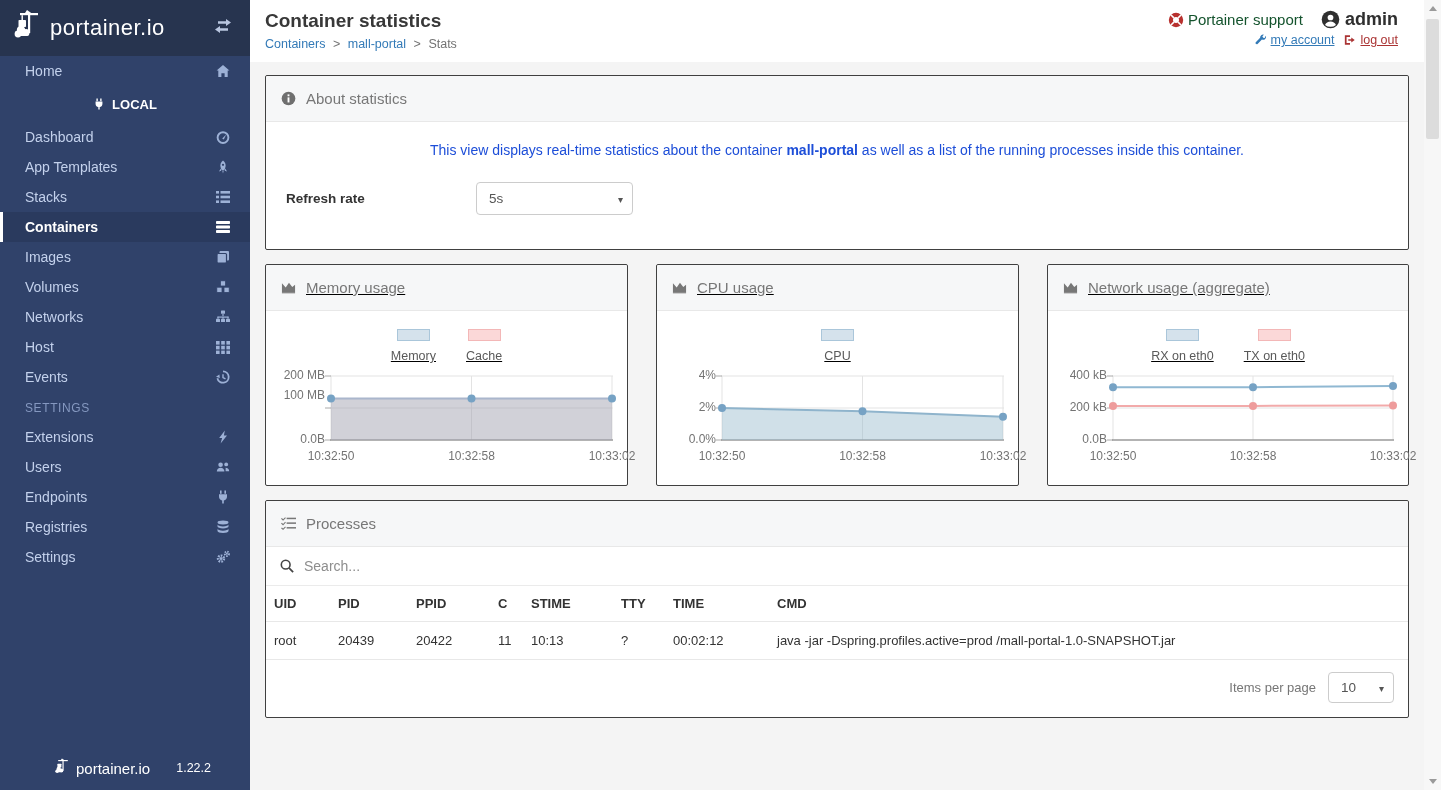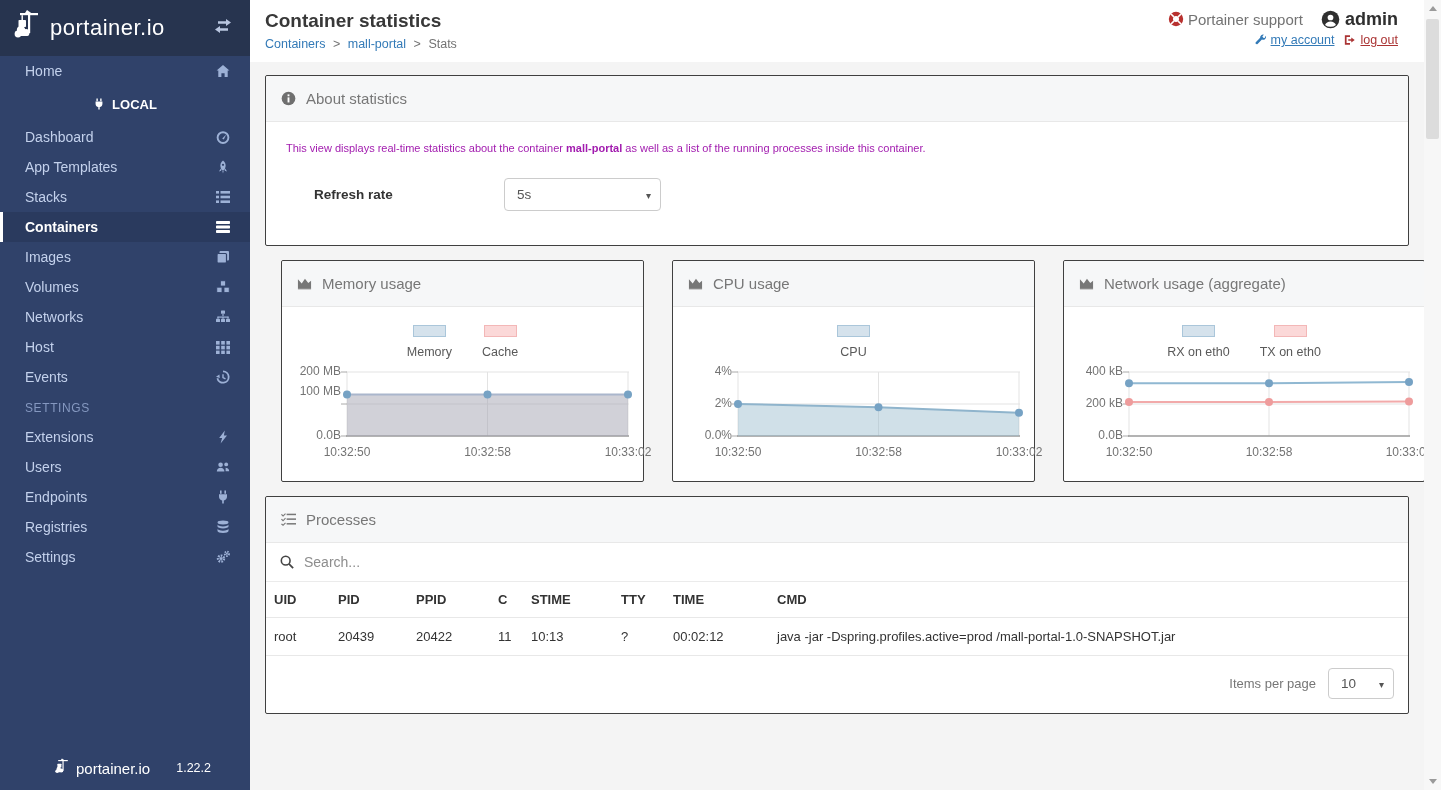--- a/index.html
+++ b/index.html
@@ -23,44 +23,44 @@
 
   
   .main { position:absolute; left:250px; top:0; width:1174px; height:790px; overflow:hidden; }
   .page-header { background:#fff; padding:10px 15px 11px; position:relative; }
   .page-title { font-size:19px; font-weight:bold; color:#383838; }
   .breadcrumb { font-size:12.5px; color:#737373; margin-top:5px; }
   .breadcrumb a { color:#337ab7; text-decoration:none; cursor:pointer; }
   .crumb-sep { margin:0 4px; }
   .header-right { position:absolute; top:9px; right:26px; text-align:right; }
   .hr-row1 { display:flex; align-items:center; justify-content:flex-end; gap:8px; }
-  .support-link { color:#737373; font-size:15px; text-decoration:none; display:flex; align-items:flex-start; gap:4px; cursor:pointer; }
+  .support-link { color:#14532d; font-size:15px; text-decoration:none; display:flex; align-items:center; gap:4px; cursor:pointer; }
   .admin-chip { display:flex; align-items:center; gap:5px; margin-left:10px; color:#2f2f2f; font-size:18px; font-weight:bold; }
   .hr-row2 { margin-top:3px; font-size:12.5px; display:flex; justify-content:flex-end; align-items:flex-start; gap:10px; }
   .acct-link { color:#337ab7; text-decoration:underline; display:flex; align-items:center; gap:4px; cursor:pointer; }
   .logout-link { color:#aa3333; text-decoration:underline; display:flex; align-items:center; gap:4px; cursor:pointer; }
 
   .content { padding:13px 15px 0 15px; }
 
   .widget { background:#fff; border:1px solid #404040; border-radius:2px; }
   .widget-header { padding:14px 15px; color:#777; font-size:15px; display:flex; align-items:center; gap:10px;
     background:#f6f7f8; border-bottom:1px solid #e8e8e8; border-radius:2px 2px 0 0; }
   .widget-body { padding:20px; }
 
-  .about-desc { font-size:11px; color:#a21caf; }
+  .about-desc { font-size:14px; color:#1d4ed8;text-align:center; }
   .refresh-row { display:flex; align-items:center; margin:24px 0 14px; }
-  .refresh-label { width:190px; font-weight:bold; font-size:13.5px; color:#333;margin-left:28px; }
+  .refresh-label { width:190px; font-weight:bold; font-size:13.5px; color:#333; }
 
   .select-box { position:relative; border:1px solid #ccc; border-radius:4px; background:#fff; height:33px;
     display:flex; align-items:center; padding:0 22px 0 12px; font-size:13.5px; color:#555; cursor:pointer; min-width:157px; }
   .select-box .caret { position:absolute; right:9px; top:50%; transform:translateY(-50%); font-size:10px; color:#555; }
   .select-box.small { min-width:66px; height:31px; }
 
   
-  .charts-row { display:flex; gap:28px; margin:14px 16px; }
+  .charts-row { display:flex; gap:28px; margin:14px 0;text-decoration:underline; }
   .chart-widget { flex:1; height:222px; }
   .chart-body { padding:8px 14px 0; }
   .legend { display:flex; justify-content:center; align-items:center; gap:30px; margin:10px 0 9px; }
   .legend-item { display:flex; align-items:center; gap:8px;flex-direction:column; }
   .legend-box { width:33px; height:12px; border:1px solid; display:inline-block; }
   .legend-label { font-size:12.5px; color:#595959; }
   .plot-wrap { position:relative; padding-left:50px; height:98px; }
   .plot { position:relative; height:72px; }
   .ylab { position:absolute; left:0; width:45px; text-align:right; font-size:12px; color:#737373; white-space:nowrap; }
   .xlab { position:absolute; top:77px; transform:translateX(-50%); font-size:12px; color:#737373; white-space:nowrap; }

